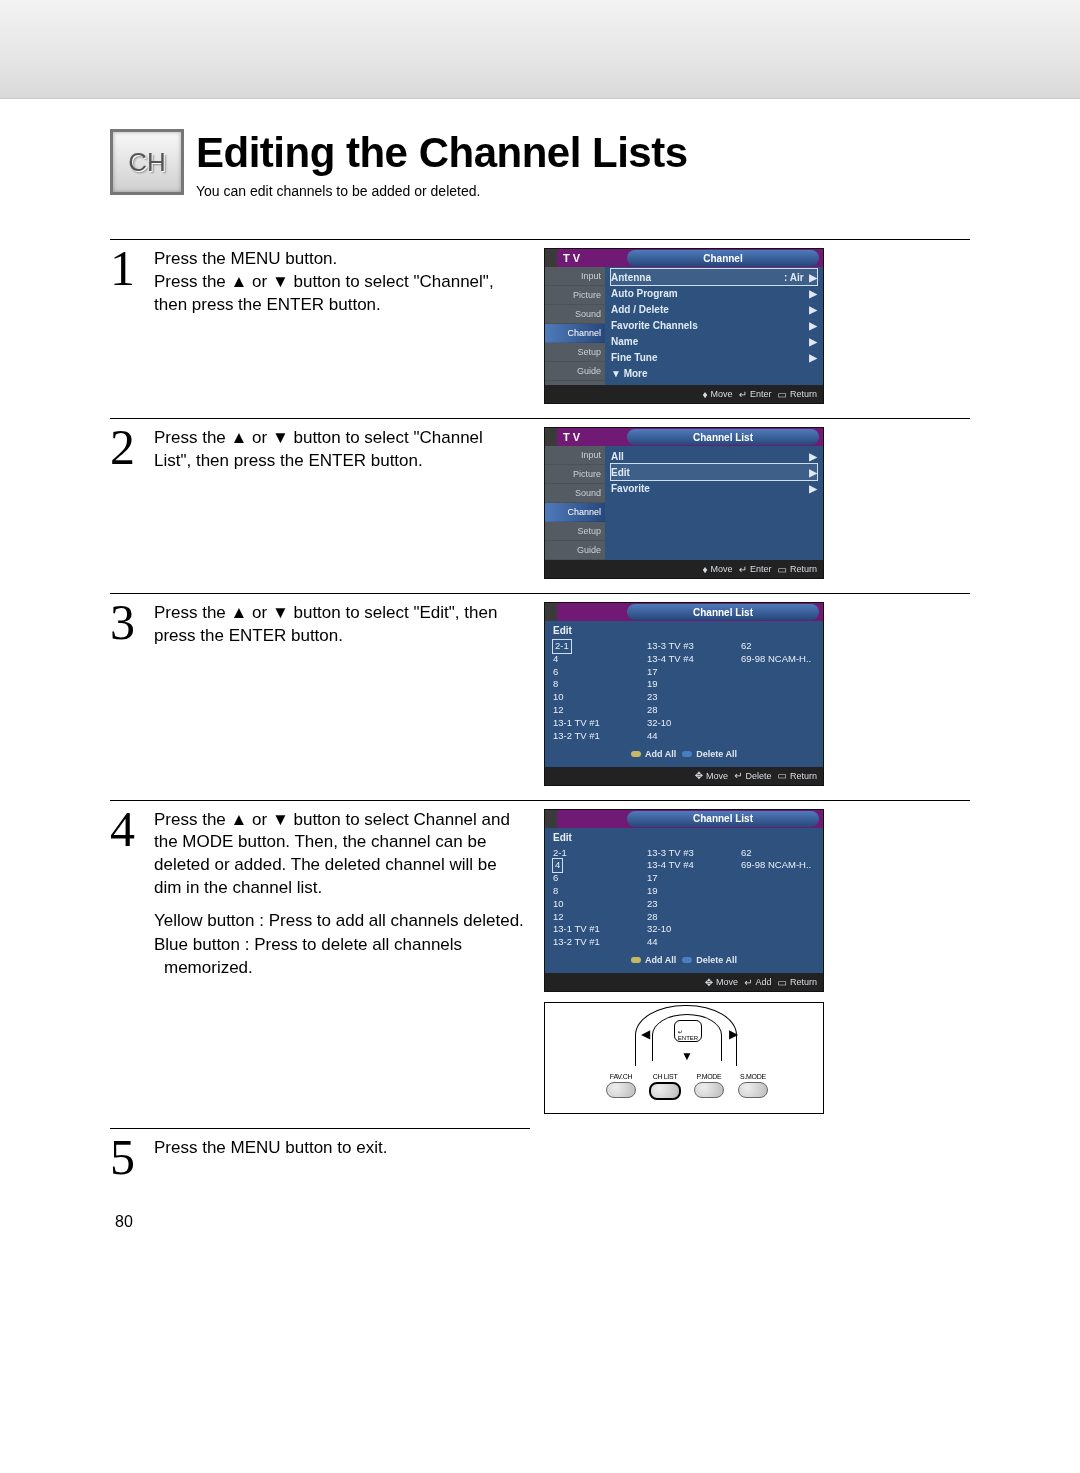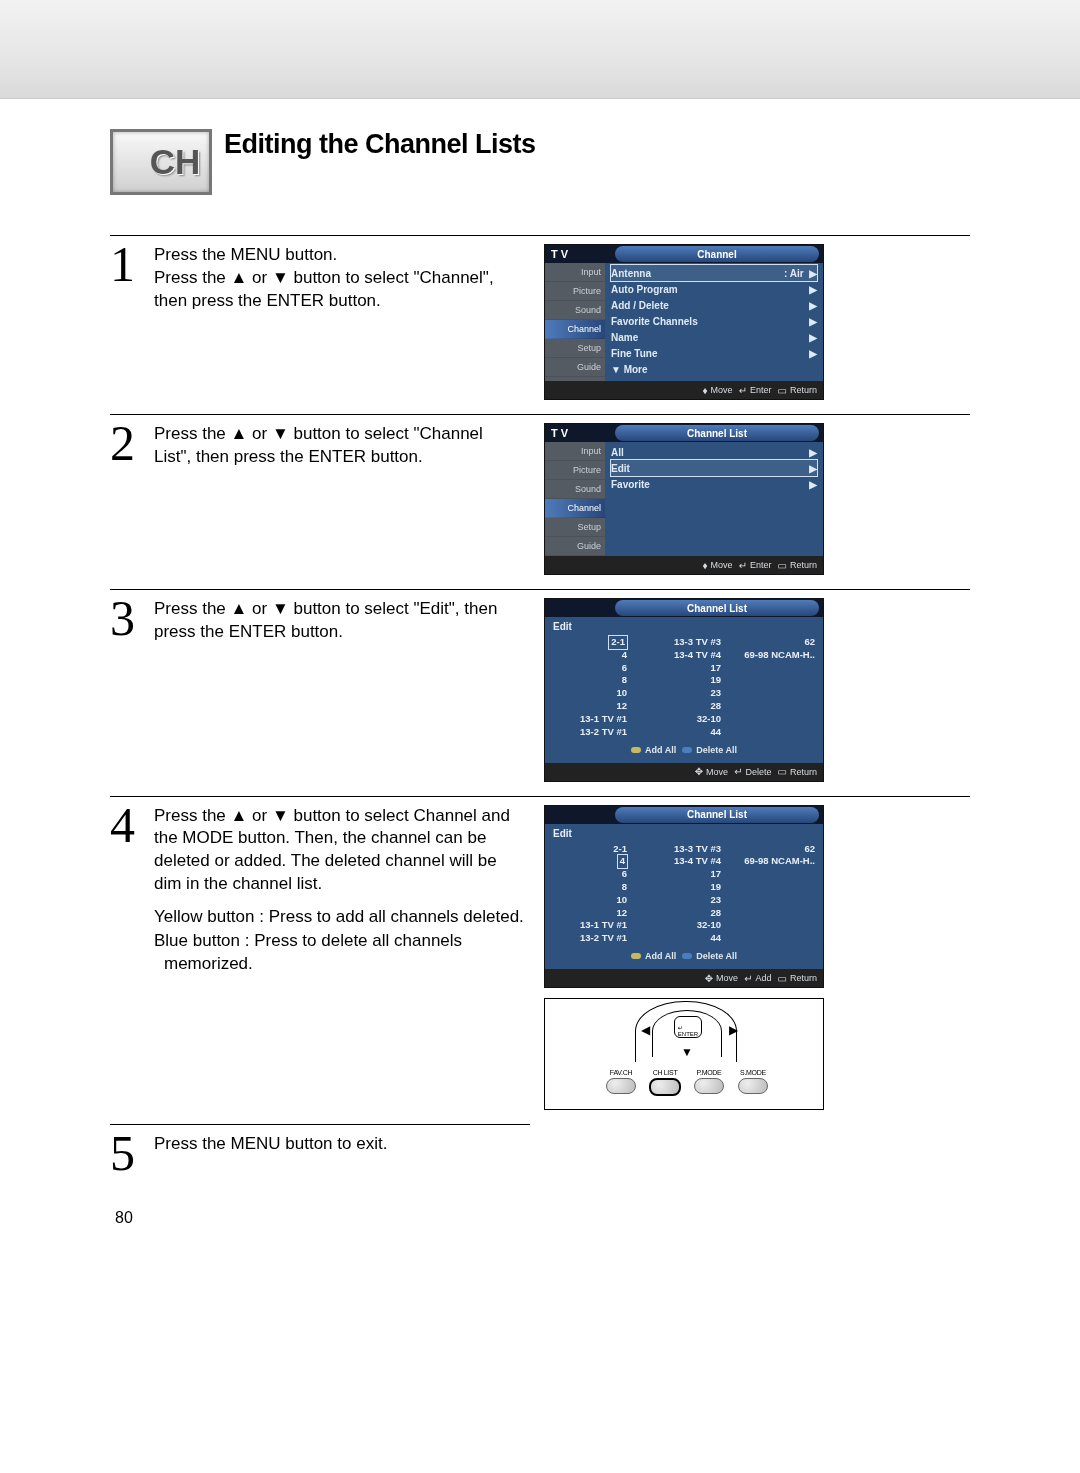--- a/index.html
+++ b/index.html
@@ -34,32 +34,31 @@
   }
   .ch-badge {
     width: 68px;
     height: 60px;
     border: 3px solid #777;
     background: linear-gradient(to bottom, #f8f8f8, #d0d0d0);
     display: flex;
     align-items: center;
     justify-content: center;
     font-family: "Arial Black", Arial, sans-serif;
-    font-size: 35px;
-    font-weight: 700;
+    font-size: 26px;
+    font-weight: 400;
     color: #555;
     text-shadow: 1px 1px 0 #fff, 2px 2px 2px #888;
     box-shadow: inset 0 0 4px rgba(0,0,0,0.3);
     flex-shrink: 0;
-    padding-left: 28px;
   }
   .heading-col { flex: 1; }
   .heading-title {
     font-family: "Arial Black", Arial, sans-serif;
-    font-size: 27px;
+    font-size: 42px;
     font-weight: 700;
     margin: 0 0 6px 0;
     letter-spacing: -0.5px;
   }
   .heading-sub { font-size: 14px; }
   .step-row {
     display: flex;
     border-top: 1px solid #000;
     padding-top: 8px;
     padding-bottom: 14px;
@@ -94,21 +93,22 @@
     width: 278px;
     background: #3a3a3a;
     border: 1px solid #111;
     color: #fff;
     font-size: 10px;
   }
   .osd-header {
     display: flex;
     align-items: center;
     height: 18px;
-    background: #0f172a;
+    background: #701a75;
+    margin-left: 12px;
   }
   .osd-header .tv-label {
     width: 60px;
     font-weight: bold;
     color: #fff;
     padding-left: 6px;
     font-size: 11px;
   }
   .osd-header .tab {
     flex: 1;
@@ -188,25 +188,24 @@
   .osd-full .edit-label {
     font-size: 10px;
     font-weight: bold;
     color: #e8eef6;
     margin-bottom: 4px;
   }
   .osd-full .cols {
     display: flex;
     gap: 20px;
     font-size: 9.5px;
-    font-weight: bold;
+    font-weight: normal;
     color: #e8eef6;
     line-height: 1.35;
     margin-bottom: 6px;
-    text-align: right;
   }
   .osd-full .cols .col { flex: 1; white-space: nowrap; }
   .osd-full .cols .col .line.sel { outline: 1px solid #cfe0f5; padding: 0 2px; display:inline-block;}
   .osd-full .pills {
     display: flex;
     gap: 6px;
     justify-content: center;
     margin-bottom: 2px;
   }
   .osd-full .pill {
@@ -285,20 +284,21 @@
 
 <div class="page">
   <div class="top-metal"></div>
 
   <div class="content">
 
     <div class="heading-row">
       <div class="ch-badge">CH</div>
       <div class="heading-col">
         <div class="heading-title">Editing the Channel Lists</div>
+        <div class="heading-sub">You can edit channels to be added or deleted.</div>
       </div>
     </div>
 
     <div class="step-row">
       <div class="step-num">1</div>
       <div class="step-text">
         <span>Press the MENU button.</span><br>
         <span>Press the ▲ or ▼ button to select "Channel", then press the ENTER button.</span>
       </div>
       <div class="step-figure">

